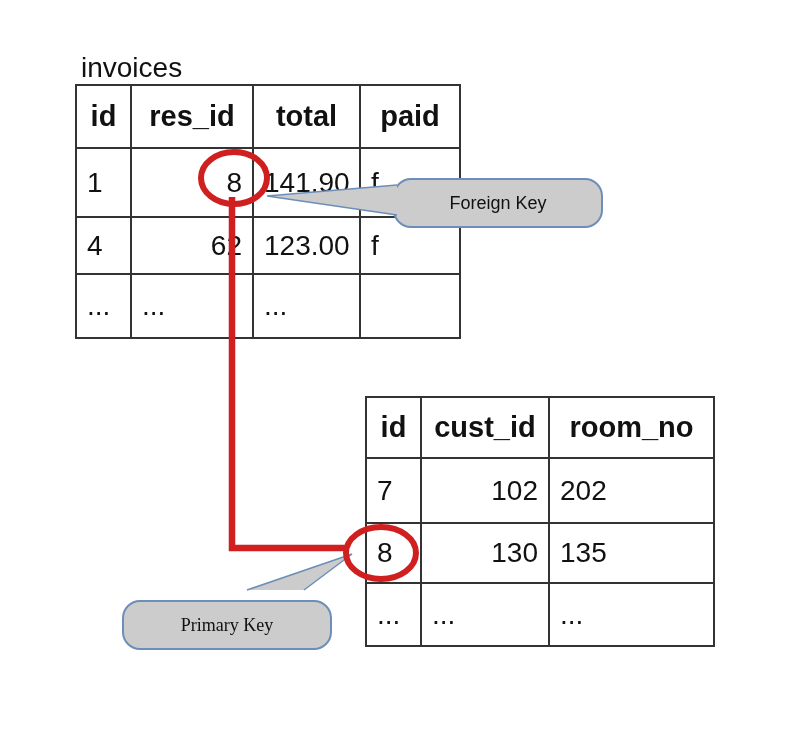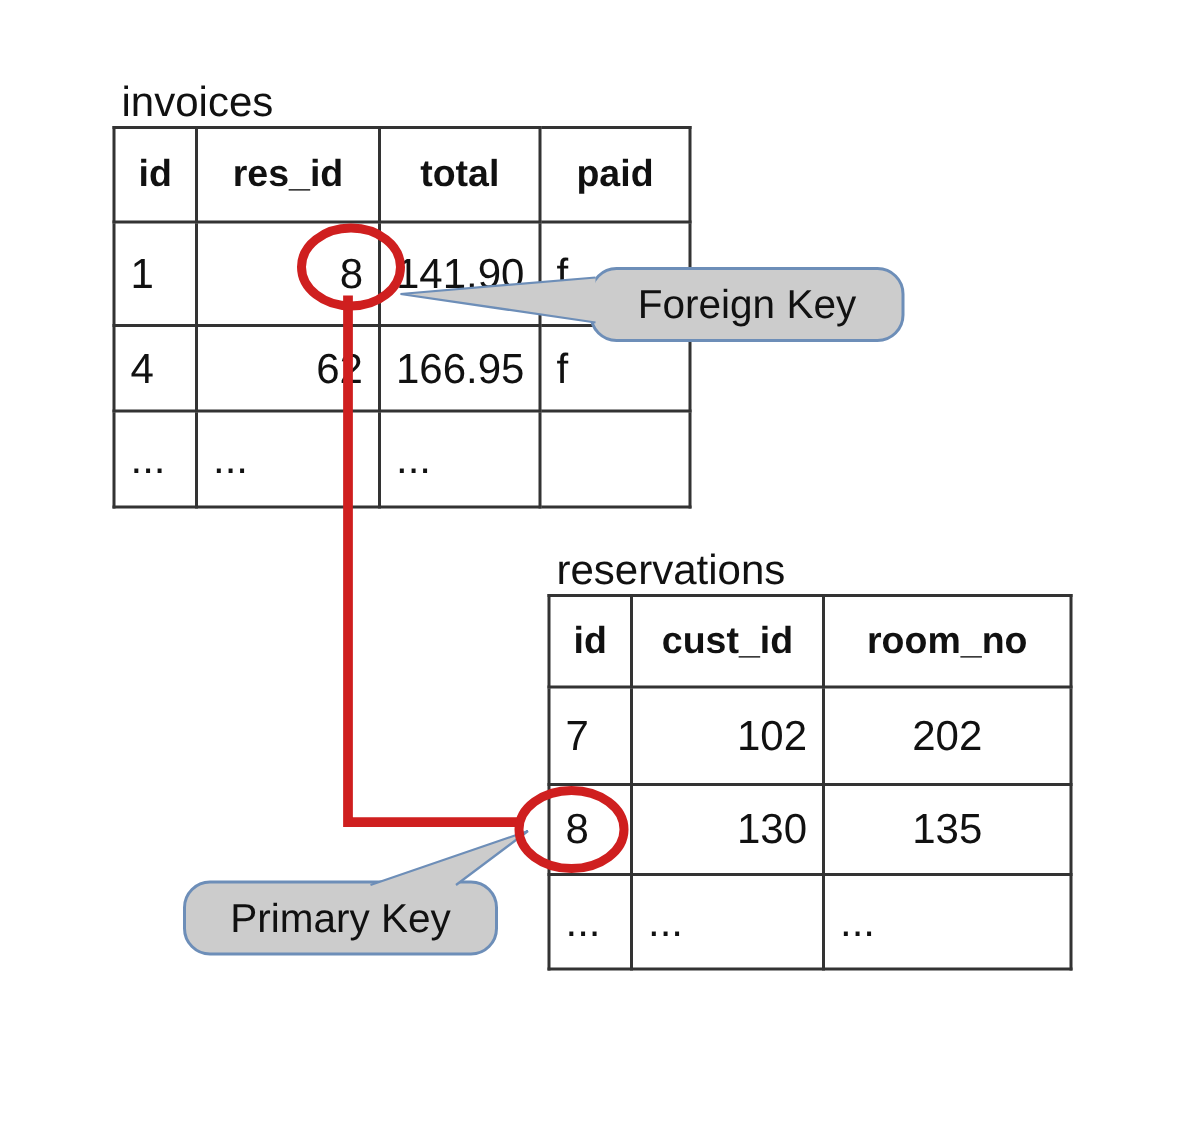--- a/index.html
+++ b/index.html
@@ -39,42 +39,42 @@
   #reservations-table { left: 365px; top: 396px; width: 348px; }
 
   .tbl th, .tbl td {
     border: 2px solid var(--table_border);
     padding: 0 10px;
     box-sizing: border-box;
     vertical-align: middle;
     overflow: hidden;
   }
   .tbl th {
-    font-size: 25px;
+    font-size: 29px;
     font-weight: bold;
     text-align: center;
   }
   .tbl td { font-size: 28px; font-weight: normal; }
   .al { text-align: left; }
   .ar { text-align: right; }
-  .ac { text-align: center; }
+  .ac { }
 
   .callout {
     position: absolute;
     width: 210px; height: 50px;
     background: var(--callout_fill);
     border: 2px solid var(--callout_border);
     border-radius: 18px;
     box-sizing: border-box;
     display: flex; align-items: center; justify-content: center;
-    font-size: 27px;
+    font-size: 18px;
     white-space: nowrap;
   }
   #fk-callout { left: 393px; top: 178px; }
-  #pk-callout { left: 122px; top: 587px; }
+  #pk-callout { left: 122px; top: 600px; font-family: Liberation Serif, serif; }
 
   svg.overlay {
     position: absolute; left: 0; top: 0;
     pointer-events: none;
   }
   .tail {
     fill: var(--callout_fill);
     stroke: var(--callout_border);
     stroke-width: 1.5;
   }
@@ -114,33 +114,32 @@
       </tr>
       <tr style="height:69px">
         <td class="al">1</td>
         <td class="ar">8</td>
         <td class="ar">141.90</td>
         <td class="al">f</td>
       </tr>
       <tr style="height:57px">
         <td class="al">4</td>
         <td class="ar">62</td>
-        <td class="ar">166.95</td>
+        <td class="ar">123.00</td>
         <td class="al">f</td>
       </tr>
       <tr style="height:64px">
         <td class="al">...</td>
         <td class="al">...</td>
         <td class="al">...</td>
         <td class="al"></td>
       </tr>
     </tbody>
   </table>
 
-  <div class="tbl-title" id="reservations-title">reservations</div>
 
   <table class="tbl" id="reservations-table">
     <colgroup>
       <col style="width:55px">
         <col style="width:128px">
         <col style="width:165px">
     </colgroup>
     <tbody>
       <tr style="height:61px">
         <th>id</th>

